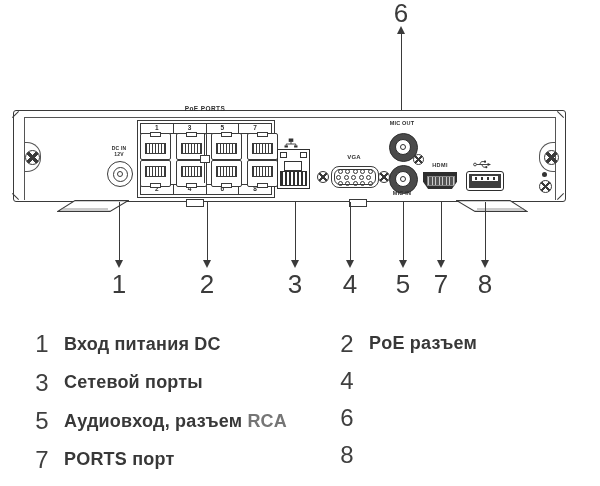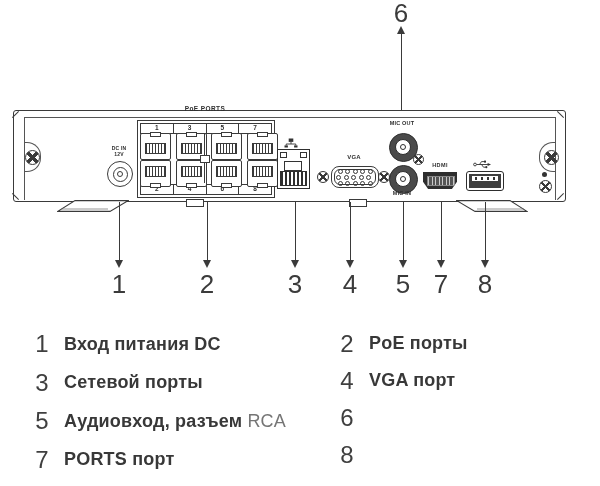--- a/index.html
+++ b/index.html
@@ -107,21 +107,21 @@
   .co-b .arr-down{left:-4px;top:260px;}
   .co-b .co-num{left:-15px;top:269px;}
 
   
   .legend-col{position:absolute;display:flex;flex-direction:column;}
   .l-row{display:flex;align-items:center;}
   .col-l .l-row{height:38.5px;}
   .col-r .l-row{height:37px;}
   .l-num{width:30px;text-align:center;font-size:24px;font-weight:400;color:#3f3f3f;flex:none;}
   .l-text{margin-left:7px;font-size:18px;font-weight:bold;color:#383838;letter-spacing:0.2px;white-space:pre;}
-  .l-text .muted{font-weight:400;color:#757575;}
+  .l-text .muted{font-weight:700;color:#757575;}
   svg{display:block;}
 </style>
 </head>
 <body>
 
 <div class="canvas">
 
   <div class="callout" style="left:401px;">
     <div class="co-num" style="left:-15px;top:-2px;">6</div>
     <div class="arr-up" style="left:-4px;top:26px;"></div>
@@ -358,25 +358,24 @@
     </div>
     <div class="l-row">
       <span class="l-num">7</span>
       <span class="l-text"><span>PORTS порт</span></span>
     </div>
   </div>
 
   <div class="legend-col col-r" style="left:332px;top:325px;width:260px;">
     <div class="l-row">
       <span class="l-num">2</span>
-      <span class="l-text"><span>PoE порты</span></span>
+      <span class="l-text"><span>PoE разъем</span></span>
     </div>
     <div class="l-row">
       <span class="l-num">4</span>
-      <span class="l-text"><span>VGA порт</span></span>
     </div>
     <div class="l-row">
       <span class="l-num">6</span>
     </div>
     <div class="l-row">
       <span class="l-num">8</span>
     </div>
   </div>
 
 </div>

